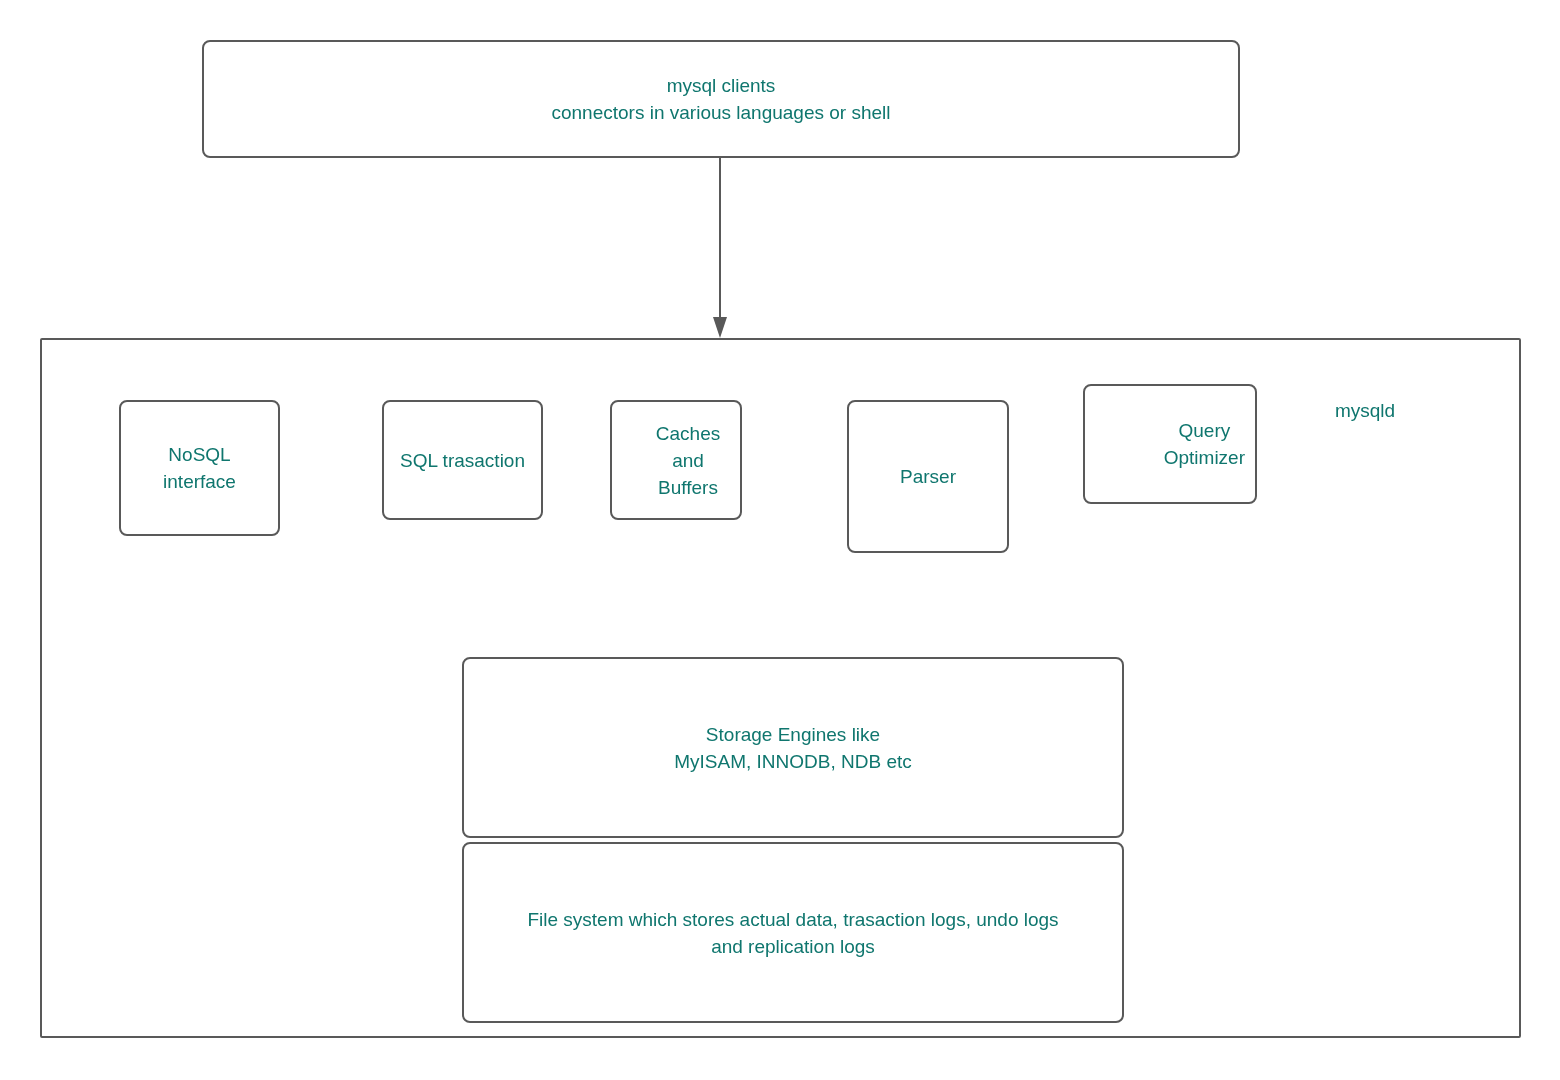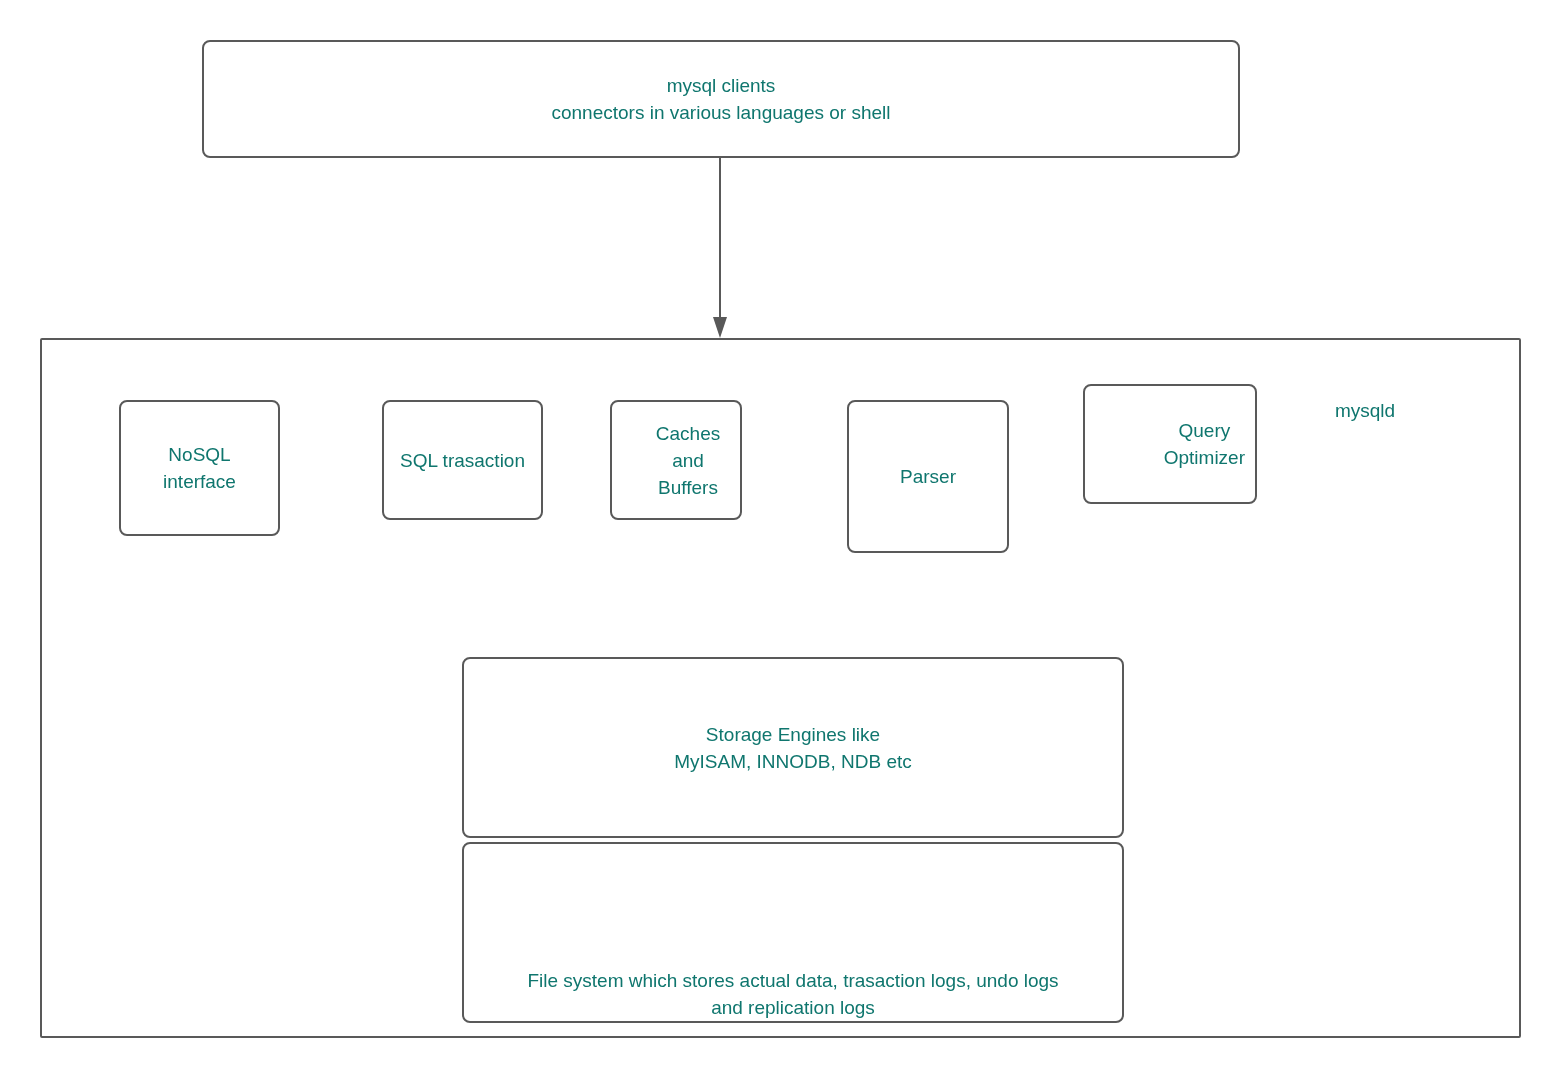--- a/index.html
+++ b/index.html
@@ -71,21 +71,20 @@
     height: 181px;
     border-radius: 8px;
     margin-top: 36px;
   }
   .filesystem-box {
     left: 420px;
     top: 502px;
     width: 662px;
     height: 181px;
     border-radius: 8px;
-    align-items: flex-end;
   }
   .arrow-svg {
     position: absolute;
     left: 706px;
     top: 158px;
     width: 28px;
     height: 181px;
   }
 </style>
 </head>

